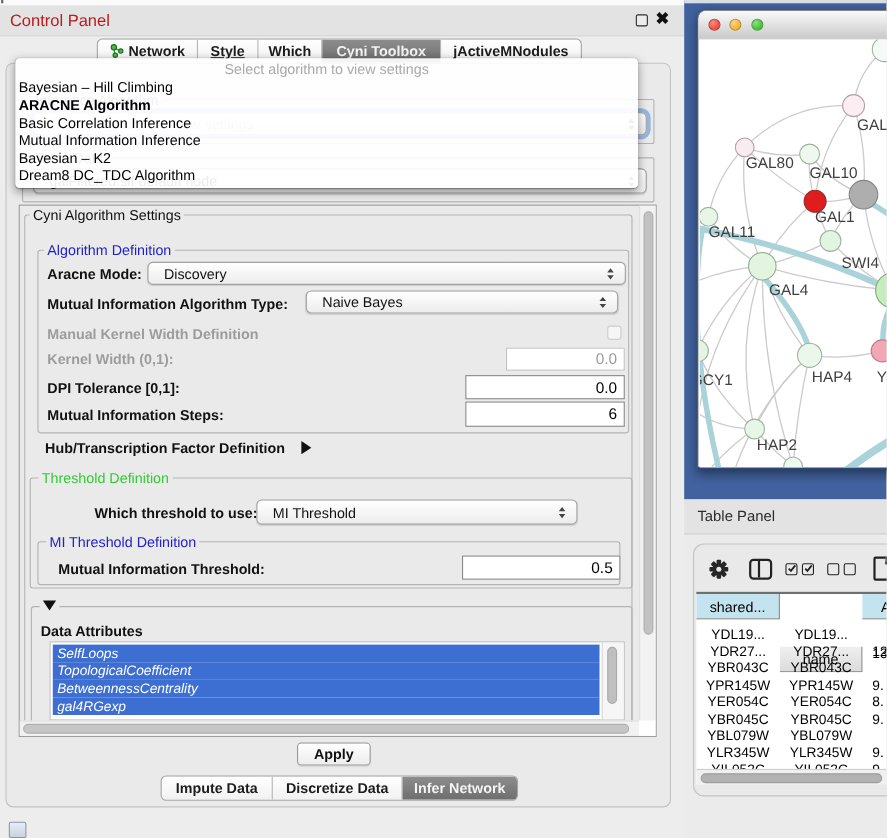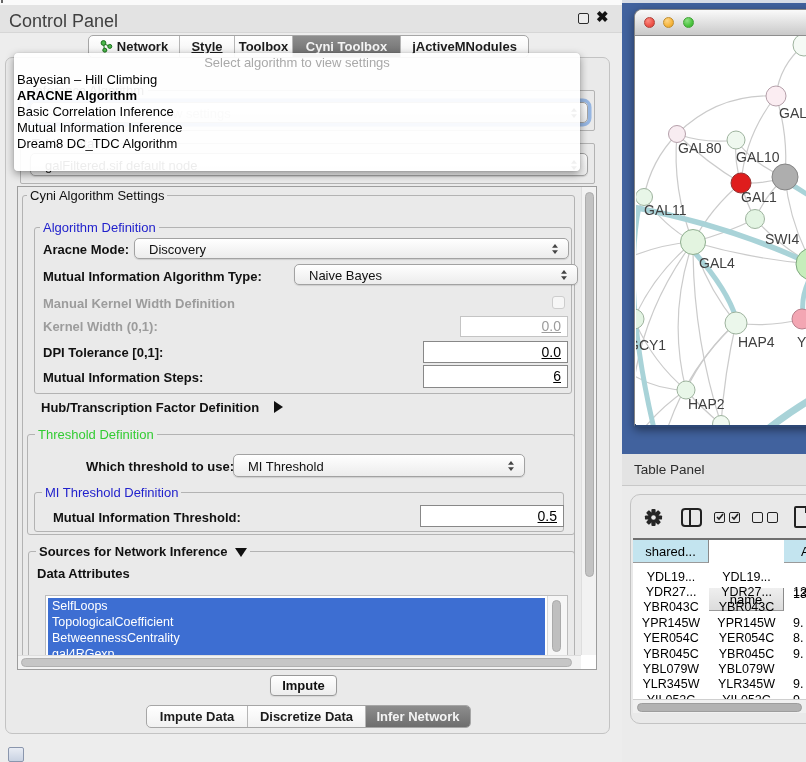--- a/index.html
+++ b/index.html
@@ -4,21 +4,21 @@
 <style>
   * { margin:0; padding:0; box-sizing:border-box; }
   html,body { width:806px; height:762px; overflow:hidden; }
   body { font-family:"Liberation Sans", sans-serif; background:#ededed; position:relative; }
   .abs { position:absolute; }
   #app { position:absolute; left:0; top:0; width:806px; height:762px; overflow:hidden; }
 
   
   #top-strip { left:0; top:0; width:622px; height:5px; background:#fafafa; }
   #titlebar { left:0; top:5px; width:622px; height:28px; background:#e3e3e3; border-bottom:1px solid #d6d6d6; }
-  #titlebar .title { position:absolute; left:9px; top:6px; font-size:18px; color:#404040; }
+  #titlebar .title { position:absolute; left:9px; top:6px; font-size:15px; color:#b91c1c; }
   #float-btn { left:578px; top:13px; width:11px; height:11px; border:1.5px solid #2c2c2c; border-radius:2px; background:#ececec; }
   #close-btn { left:596px; top:8px; font-size:15px; font-weight:bold; color:#111; }
 
   #outer-box { left:5px; top:57px; width:605px; height:677px; border:1px solid #c3c3c3; border-radius:7px; background:#eaeaea; }
 
   
   .segstrip { display:flex; height:23px; border:1px solid #a6a6a6; border-radius:5px; background:linear-gradient(#ffffff,#f1f1f1); overflow:hidden; }
   .segstrip .seg { display:flex; align-items:center; justify-content:center; gap:4px; font-size:13px; font-weight:bold; color:#1c1c1c; border-right:1px solid #b6b6b6; padding:0; white-space:nowrap; }
   .segstrip .seg:last-child { border-right:none; }
   .segstrip .seg.sel { background:linear-gradient(#8d8d8d,#6e6e6e); color:#f4f4f4; }
@@ -50,21 +50,21 @@
   .hsb-track { position:absolute; left:0; bottom:0; width:564px; height:14px; background:#f2f2f2; border-top:1px solid #dedede; }
   .hsb-thumb { position:absolute; top:2px; height:9px; background:#c6c6c6; border:1px solid #b0b0b0; border-radius:5px; }
   #sb-corner { position:absolute; right:0; bottom:0; width:15px; height:14px; background:#ffffff; }
 
   
   .group { position:absolute; border:1px solid #b3b3b3; border-radius:3px; }
   .gtitle { position:absolute; font-size:13px; background:#eaeaea; padding:0 3px; white-space:nowrap; }
 
   .flabel { position:absolute; font-size:13px; font-weight:bold; color:#111; white-space:nowrap; }
   .flabel.dis { color:#9c9c9c; }
-  .field { position:absolute; background:#fff; border:1px solid #888; font-size:14px; color:#000; text-align:right; padding-right:6px;text-decoration:underline; }
+  .field { position:absolute; background:#fff; border:1px solid #888; font-size:14px; color:#000; text-align:right; padding-right:6px; }
   .field.dis { border:1px solid #c4c4c4; color:#9c9c9c; }
   .checkbox { position:absolute; width:13px; height:13px; border:1px solid #cdcdcd; border-radius:3px; background:#f6f6f6; }
   .tri-right { width:0; height:0; border-left:9px solid #111; border-top:6px solid transparent; border-bottom:6px solid transparent; }
   .tri-down { width:0; height:0; border-top:9px solid #111; border-left:6px solid transparent; border-right:6px solid transparent; }
 
   
   #attr-list { left:45px; top:583px; width:523px; height:72px; background:#fff; border:1px solid #bdbdbd; overflow:hidden; }
   .attr-row { position:absolute; left:2px; width:497px; height:16px; line-height:16px; background:#3d6ed2; color:#fff; font-size:12.5px; padding-left:4px; white-space:nowrap; }
   #attr-vsb { position:absolute; right:0; top:0; width:20px; height:70px; background:#f6f6f6; border-left:1px solid #d8d8d8; }
   #attr-vsb .thumb { position:absolute; left:4px; top:4px; width:9px; height:52px; background:#bfbfbf; border:1px solid #aaa; border-radius:5px; }
@@ -132,21 +132,21 @@
         <circle cx="3.5" cy="3" r="2.4" fill="#49b749" stroke="#1f6f1f"></circle>
         <circle cx="9.8" cy="6.4" r="2" fill="#49b749" stroke="#1f6f1f"></circle>
         <circle cx="4.8" cy="10.2" r="2" fill="#49b749" stroke="#1f6f1f"></circle>
       </svg>
       <span>Network</span>
     </div>
     <div class="seg">
         <span>Style</span>
       </div>
     <div class="seg">
-        <span>Toolbox</span>
+        <span>Which</span>
       </div>
     <div class="seg sel">
         <span>Cyni Toolbox</span>
       </div>
     <div class="seg">
         <span>jActiveMNodules</span>
       </div>
   </div>
 
   <div class="abs tpanel" style="left:20px; top:90px; width:575px; height:41px;"></div>
@@ -180,21 +180,21 @@
       <div class="flabel" style="left:25px; top:55px;">Aracne Mode:</div>
       <div class="combo" style="left:116px; top:51px; width:435px; height:21px;">
         <span class="cval">Discovery</span>
         <svg class="carr" viewBox="0 0 9 13">
             <path d="M4.5 0.5 L8 5 H1 Z" fill="#444"></path>
             <path d="M4.5 12.5 L1 8 H8 Z" fill="#444"></path>
           </svg>
       </div>
 
       <div class="flabel" style="left:25px; top:82px;">Mutual Information Algorithm Type:</div>
-      <div class="combo" style="left:276px; top:77px; width:284px; height:21px;">
+      <div class="combo" style="left:260px; top:77px; width:284px; height:21px;">
         <span class="cval">Naive Bayes</span>
         <svg class="carr" viewBox="0 0 9 13">
             <path d="M4.5 0.5 L8 5 H1 Z" fill="#444"></path>
             <path d="M4.5 12.5 L1 8 H8 Z" fill="#444"></path>
           </svg>
       </div>
 
       <div class="flabel dis" style="left:25px; top:109px;">Manual Kernel Width Definition</div>
       <div class="checkbox" style="left:534px; top:109px;"></div>
 
@@ -223,27 +223,26 @@
       </div>
 
       <div class="group" style="left:16px; top:305px; width:530px; height:40px;"></div>
       <div class="gtitle" style="left:24px; top:298px; color:#2222cc;">MI Threshold Definition</div>
 
       <div class="flabel" style="left:35px; top:323px;">Mutual Information Threshold:</div>
       <div class="field" style="left:402px; top:318px; width:144px; height:22px; line-height:20px;">0.5</div>
 
       <div class="group" style="left:10px; top:364px; width:547px; height:120px;"></div>
       <div class="gtitle" style="left:18px; top:357px; color:#111; font-weight:bold; display:flex; align-items:center; gap:7px;">
-          <span>Sources for Network Inference</span>
           <span class="tri-down" style="margin-top:2px;"></span>
         </div>
 
       <div class="flabel" style="left:19px; top:379px;">Data Attributes</div>
 
-      <div class="abs" id="attr-list" style="left:27px; top:408px;">
+      <div class="abs" id="attr-list" style="left:27px; top:396px;font-style:italic;">
         <div id="attr-rows">
             <div class="attr-row" style="top: 2px; background: rgb(61, 110, 210);">SelfLoops</div>
             <div class="attr-row" style="top: 18px; background: rgb(61, 110, 210);">TopologicalCoefficient</div>
             <div class="attr-row" style="top: 34px; background: rgb(61, 110, 210);">BetweennessCentrality</div>
             <div class="attr-row" style="top: 50px; background: rgb(61, 110, 210);">gal4RGexp</div>
           </div>
         <div id="attr-vsb">
             <div class="thumb"></div>
           </div>
       </div>
@@ -251,41 +250,42 @@
 
     <div class="vsb-track">
       <div class="vsb-thumb" style="top:5px; height:385px;"></div>
     </div>
     <div class="hsb-track">
       <div class="hsb-thumb" style="left:3px; width:551px;"></div>
     </div>
     <div id="sb-corner"></div>
   </div>
 
-  <div class="abs" id="apply-btn">Impute</div>
+  <div class="abs" id="apply-btn">Apply</div>
 
   <div class="abs segstrip" id="bottom-tabs">
     <div class="seg">
         <span>Impute Data</span>
       </div>
     <div class="seg">
         <span>Discretize Data</span>
       </div>
     <div class="seg sel">
         <span>Infer Network</span>
       </div>
   </div>
 
   <div class="abs" id="algo-popup">
     <div class="prompt">Select algorithm to view settings</div>
     <div id="popup-items">
         <div class="pitem">Bayesian – Hill Climbing</div>
         <div class="pitem bold">ARACNE Algorithm</div>
         <div class="pitem">Basic Correlation Inference</div>
         <div class="pitem">Mutual Information Inference</div>
+        <div class="pitem">Bayesian – K2</div>
         <div class="pitem">Dream8 DC_TDC Algorithm</div>
       </div>
   </div>
 
   <div class="abs" id="corner-icon"></div>
 
   <div class="abs" id="net-bg"></div>
   <div class="abs" id="mac-window">
     <div id="mac-titlebar">
       <div class="tl" id="tl-close"></div>

